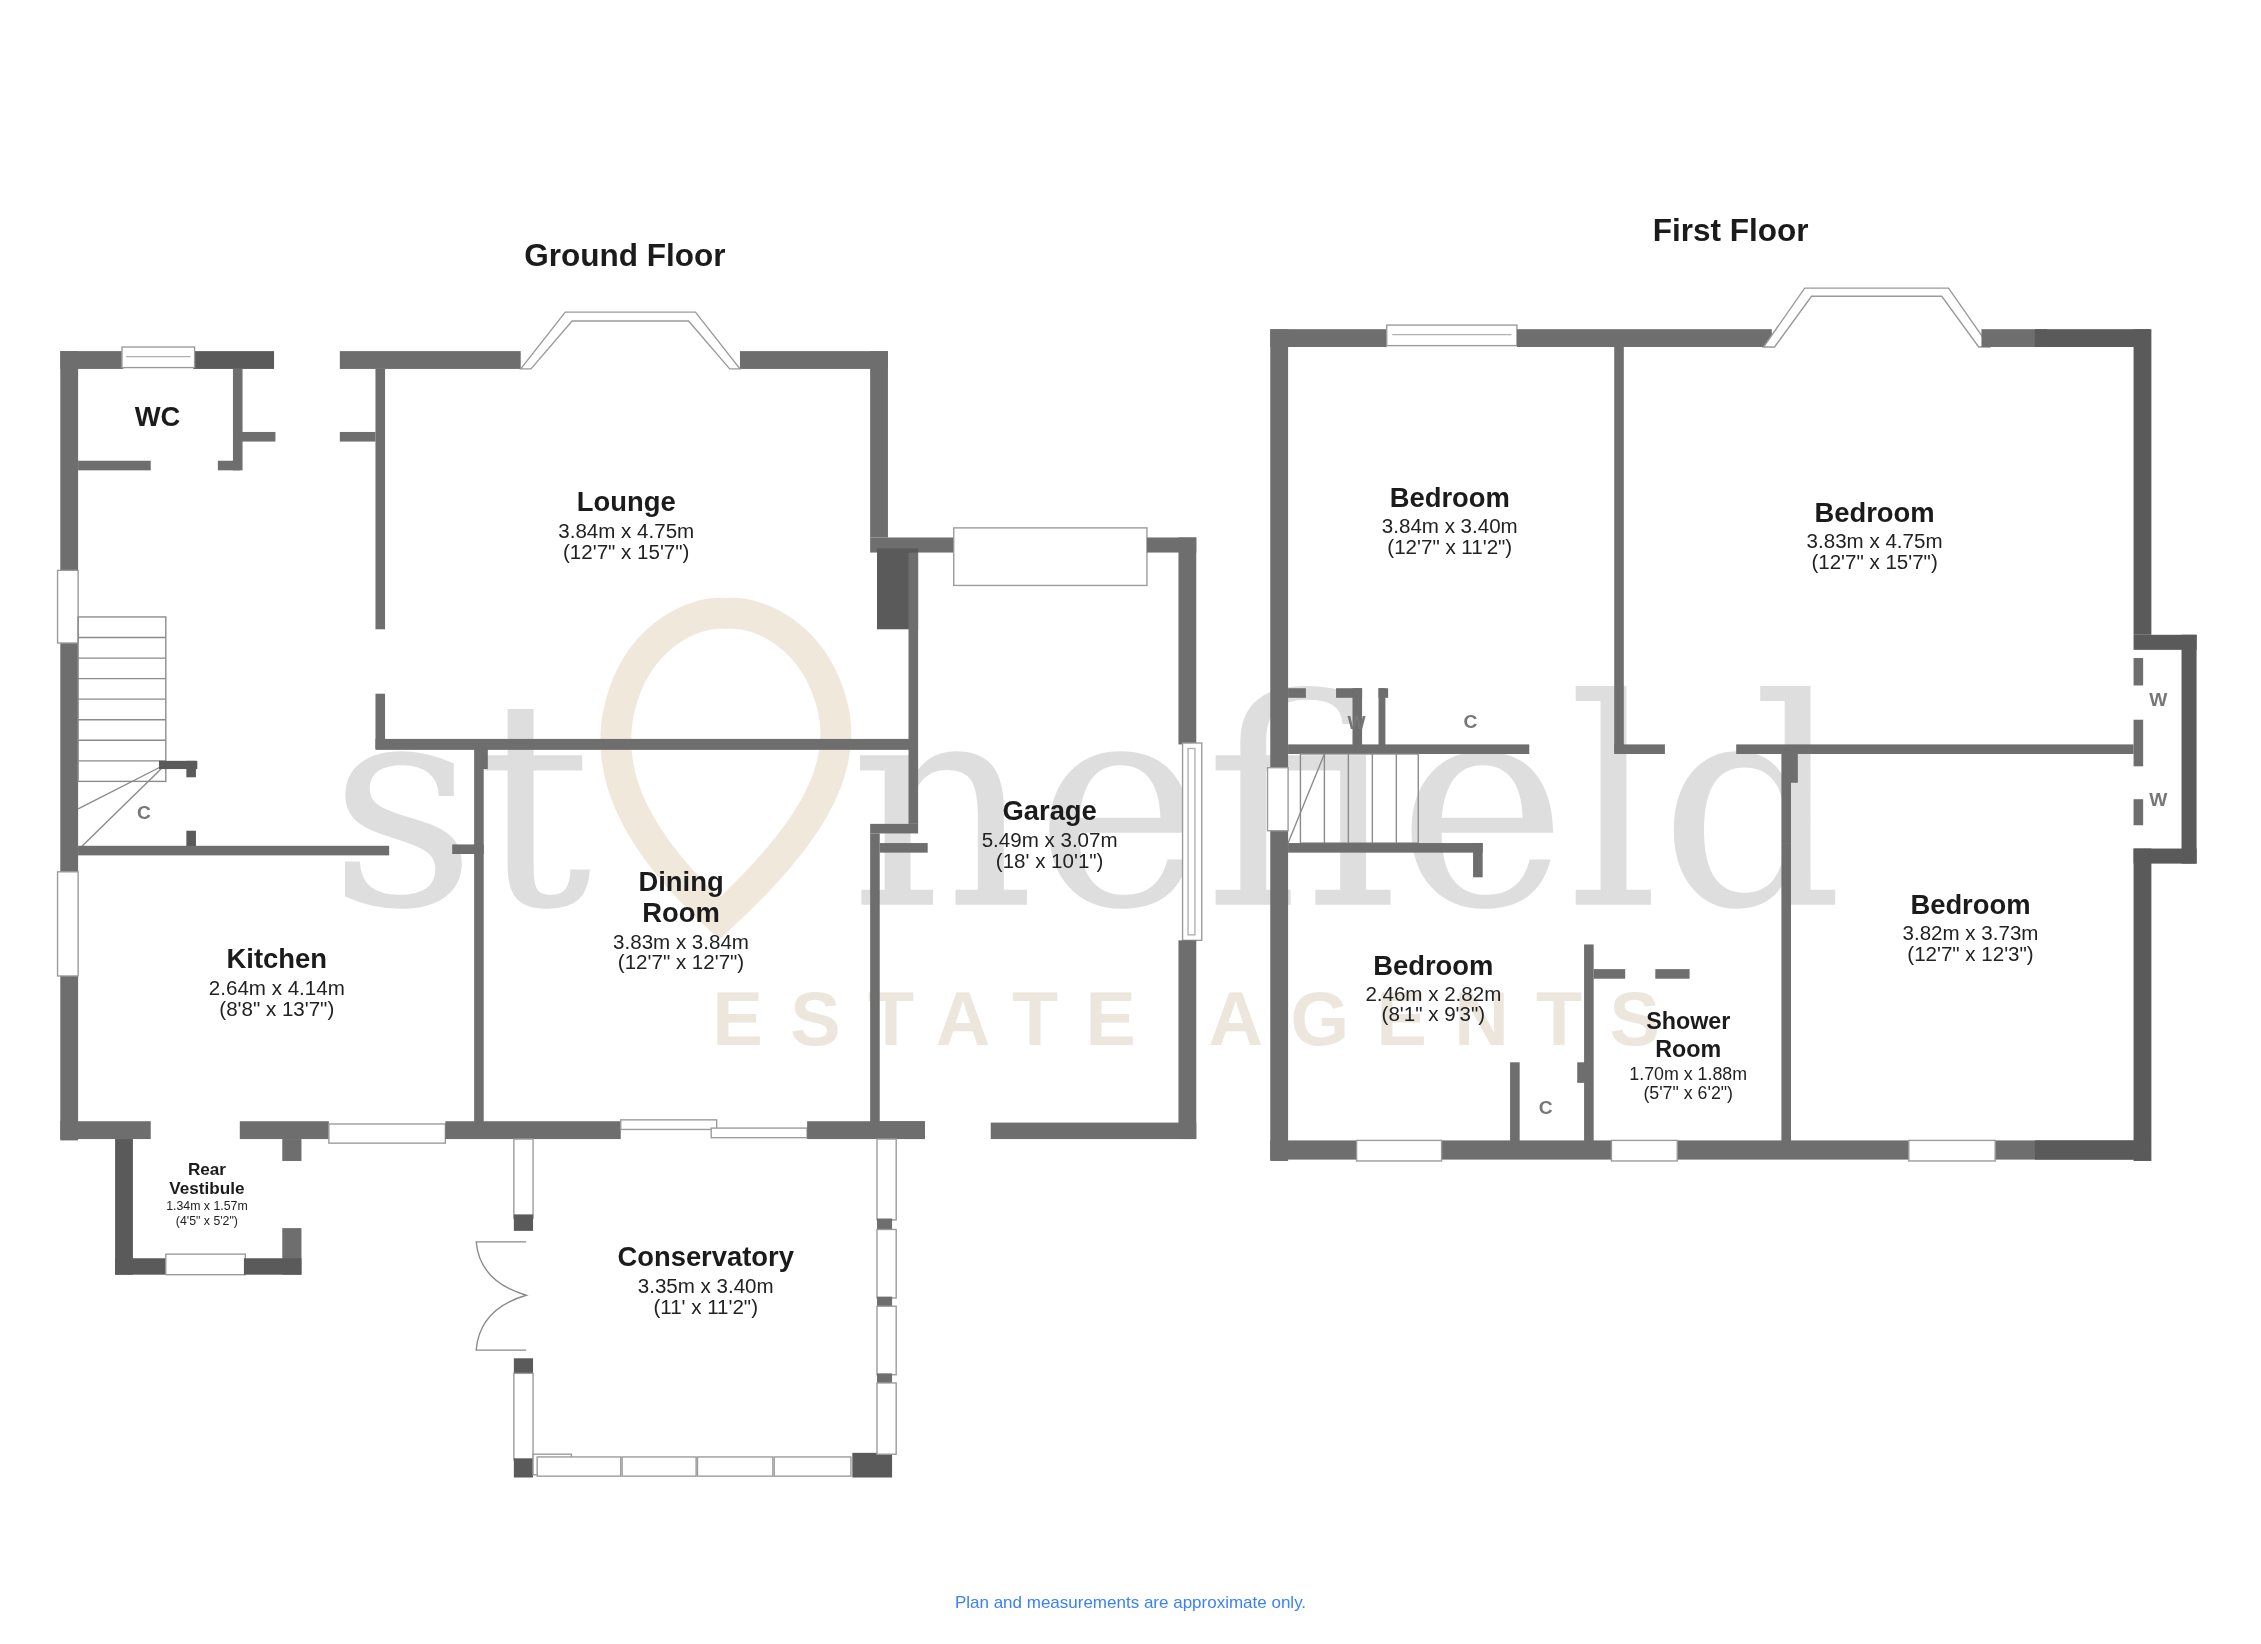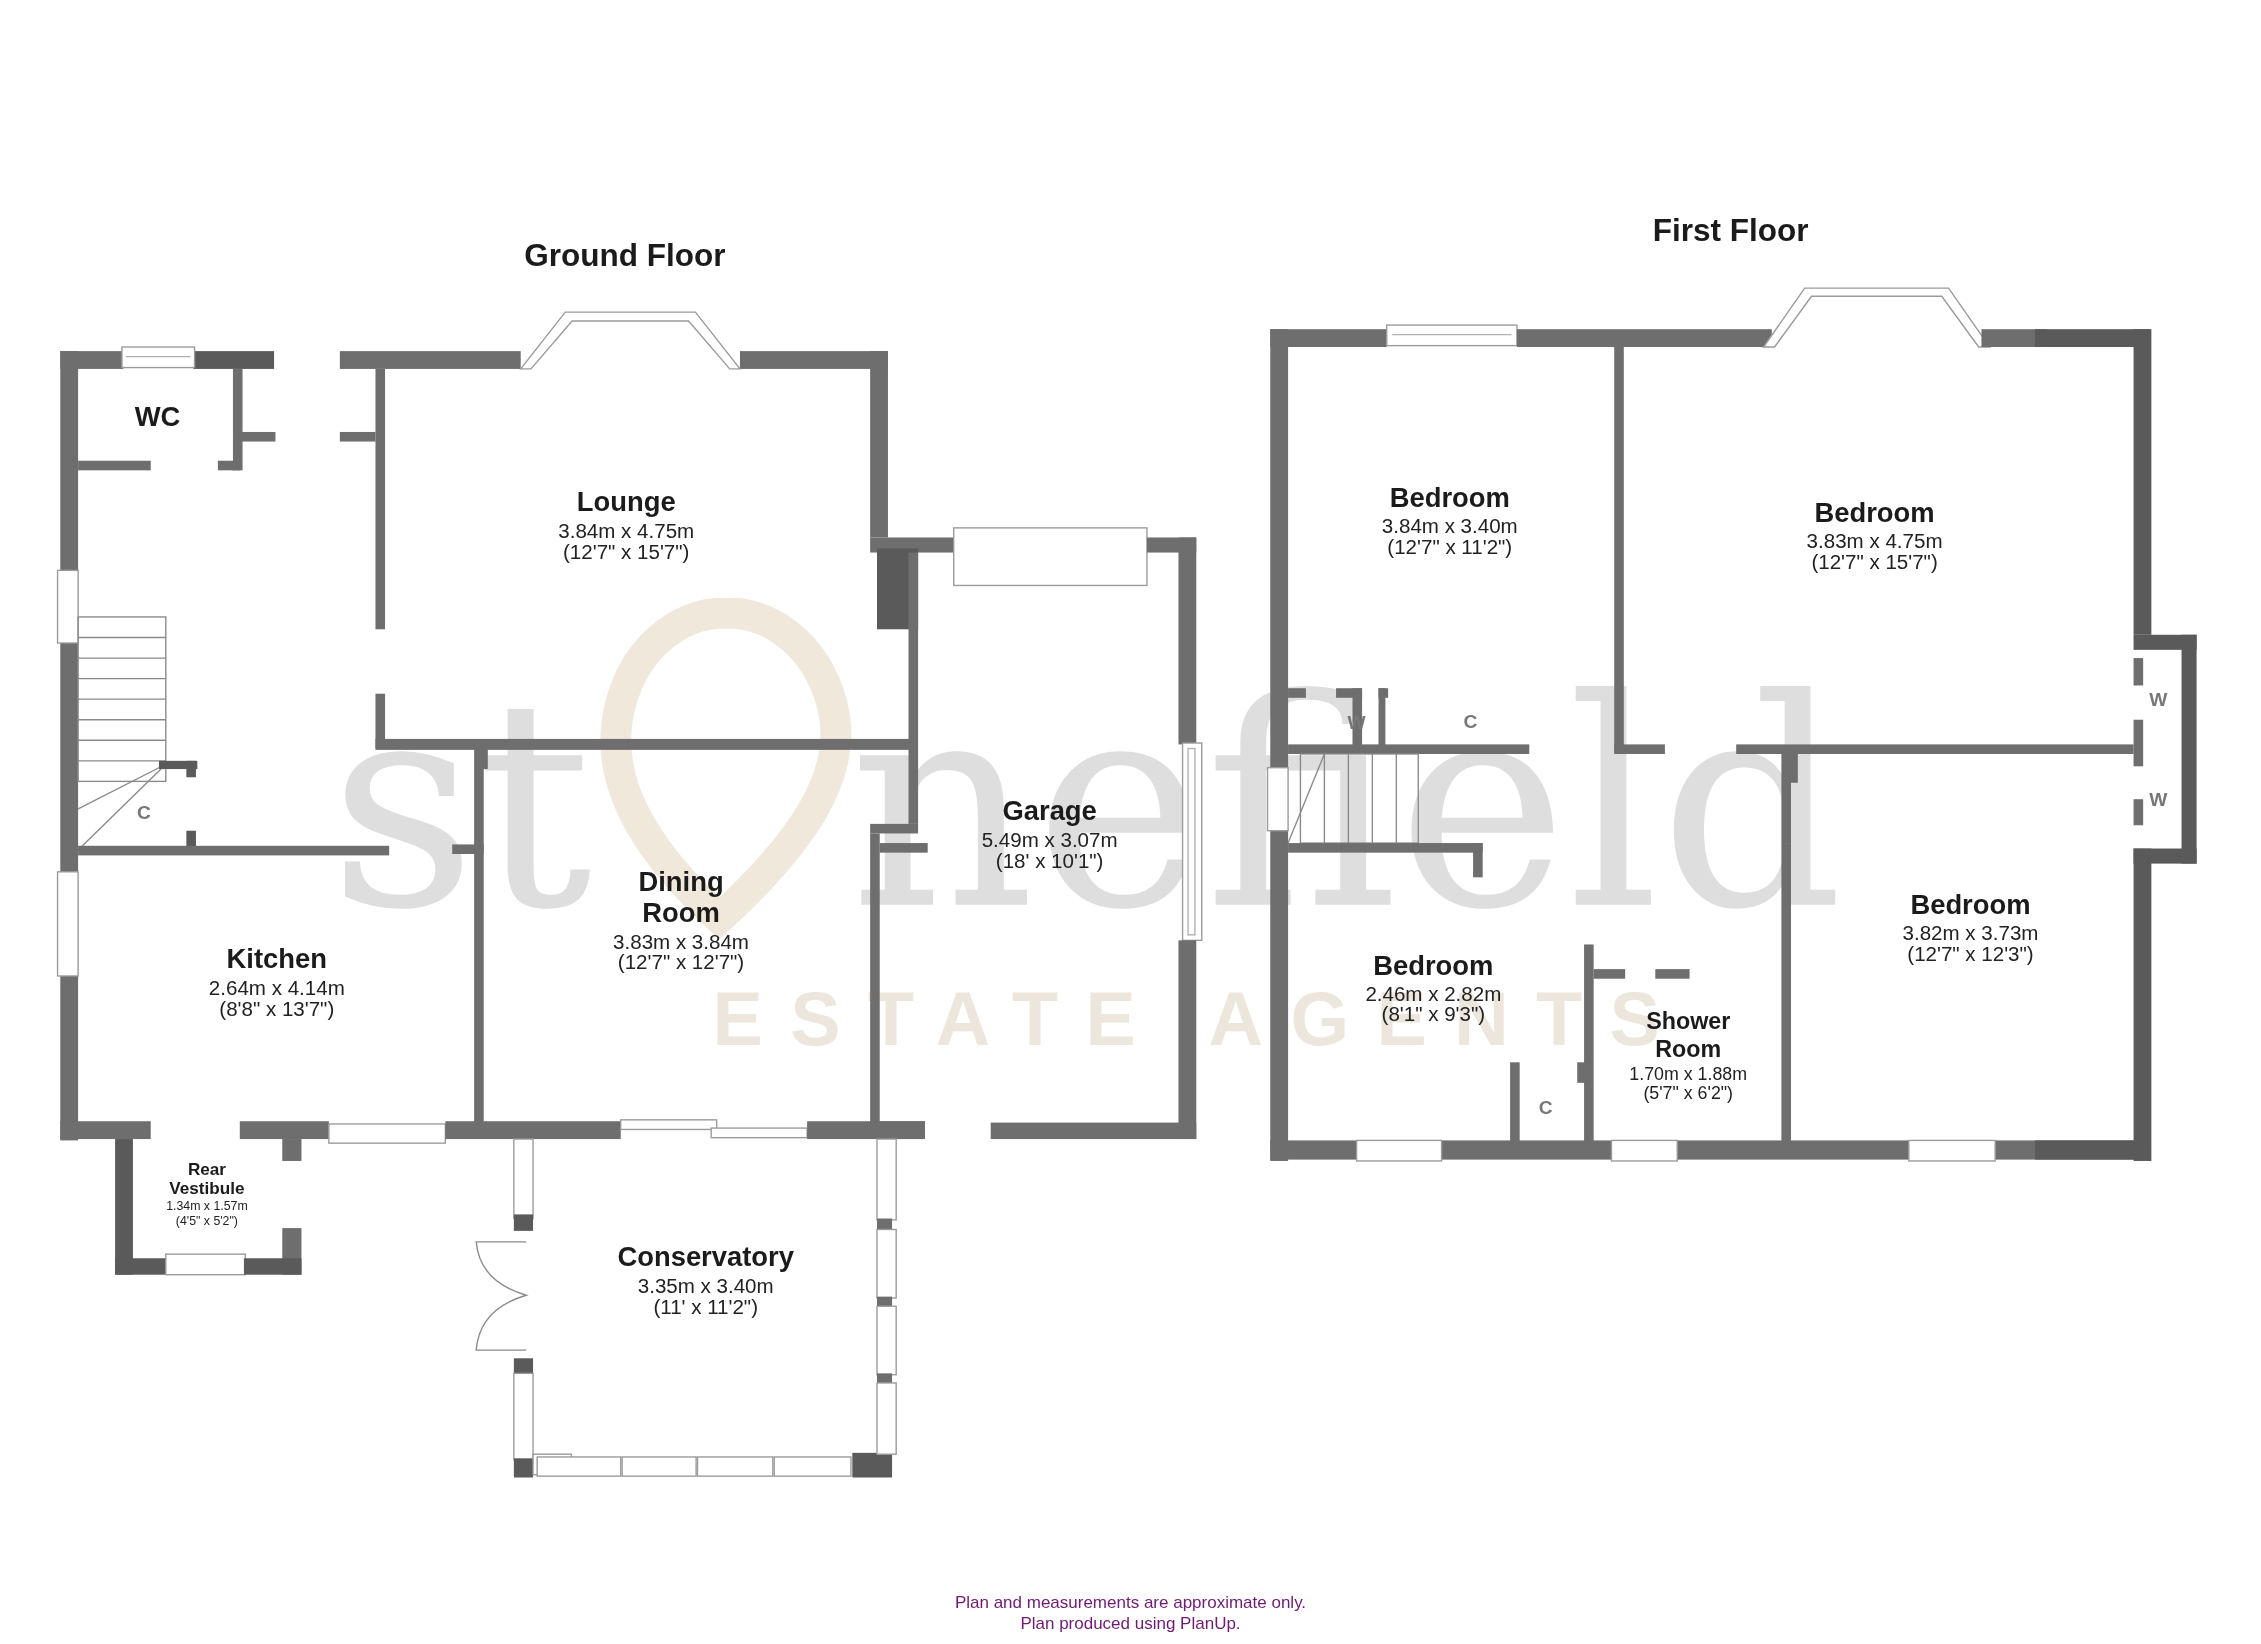--- a/index.html
+++ b/index.html
@@ -9,21 +9,21 @@
   .wall-dark { fill:#5a5a5a; }
   .win { fill:#ffffff; stroke:#9a9a9a; stroke-width:2; }
   .win-line { stroke:#b0b0b0; stroke-width:2; fill:none; }
   .thin { stroke:#8a8a8a; stroke-width:2; fill:none; }
   .wm-text { font-family:"DejaVu Serif", serif; fill:#d4d4d4; opacity:0.75; }
   .wm-sub { font-family:"Liberation Sans", sans-serif; font-weight:bold; fill:#ece6dc; letter-spacing:40px; }
   .room-name { font-family:"Liberation Sans", sans-serif; font-weight:bold; fill:#1b1b1b; text-anchor:middle; }
   .room-dim { font-family:"Liberation Sans", sans-serif; fill:#222222; text-anchor:middle; }
   .mark { font-family:"Liberation Sans", sans-serif; font-weight:bold; fill:#777777; text-anchor:middle; }
   .floor-title { font-family:"Liberation Sans", sans-serif; font-weight:bold; fill:#1b1b1b; text-anchor:middle; }
-  .footer { position:absolute; left:0; width:2261px; text-align:center; font-size:17px; color:#701a75; line-height:20.6px; top:1593px; }
+  .footer { position:absolute; left:0; width:2261px; text-align:center; font-size:17px; color:#3b82f6; line-height:20.6px; top:1593px; }
 </style>
 </head>
 <body>
 
 <svg id="plan" viewBox="0 0 3300 2400" xmlns="http://www.w3.org/2000/svg">
 
   <g>
 
     <path d="M1050 1340 C 930 1230, 880 1130, 905 1030 C 930 930, 1010 890, 1060 895 C 1110 890, 1190 930, 1215 1030 C 1240 1130, 1170 1230, 1050 1340 Z" fill="none" stroke="#efe6d8" stroke-width="45" opacity="0.9"></path>
     <text class="wm-text" x="480" y="1320" font-size="420">st</text>
@@ -260,15 +260,14 @@
     <text class="mark" x="1980" y="1064" font-size="28">W</text>
     <text class="mark" x="2146" y="1062" font-size="28">C</text>
     <text class="mark" x="3150" y="1030" font-size="28">W</text>
     <text class="mark" x="3150" y="1176" font-size="28">W</text>
     <text class="mark" x="2256" y="1626" font-size="28">C</text>
   </g>
 </svg>
 
 <div class="footer">
   <div>Plan and measurements are approximate only.</div>
-  <div>Plan produced using PlanUp.</div>
 </div>
 
 
 </body></html>

